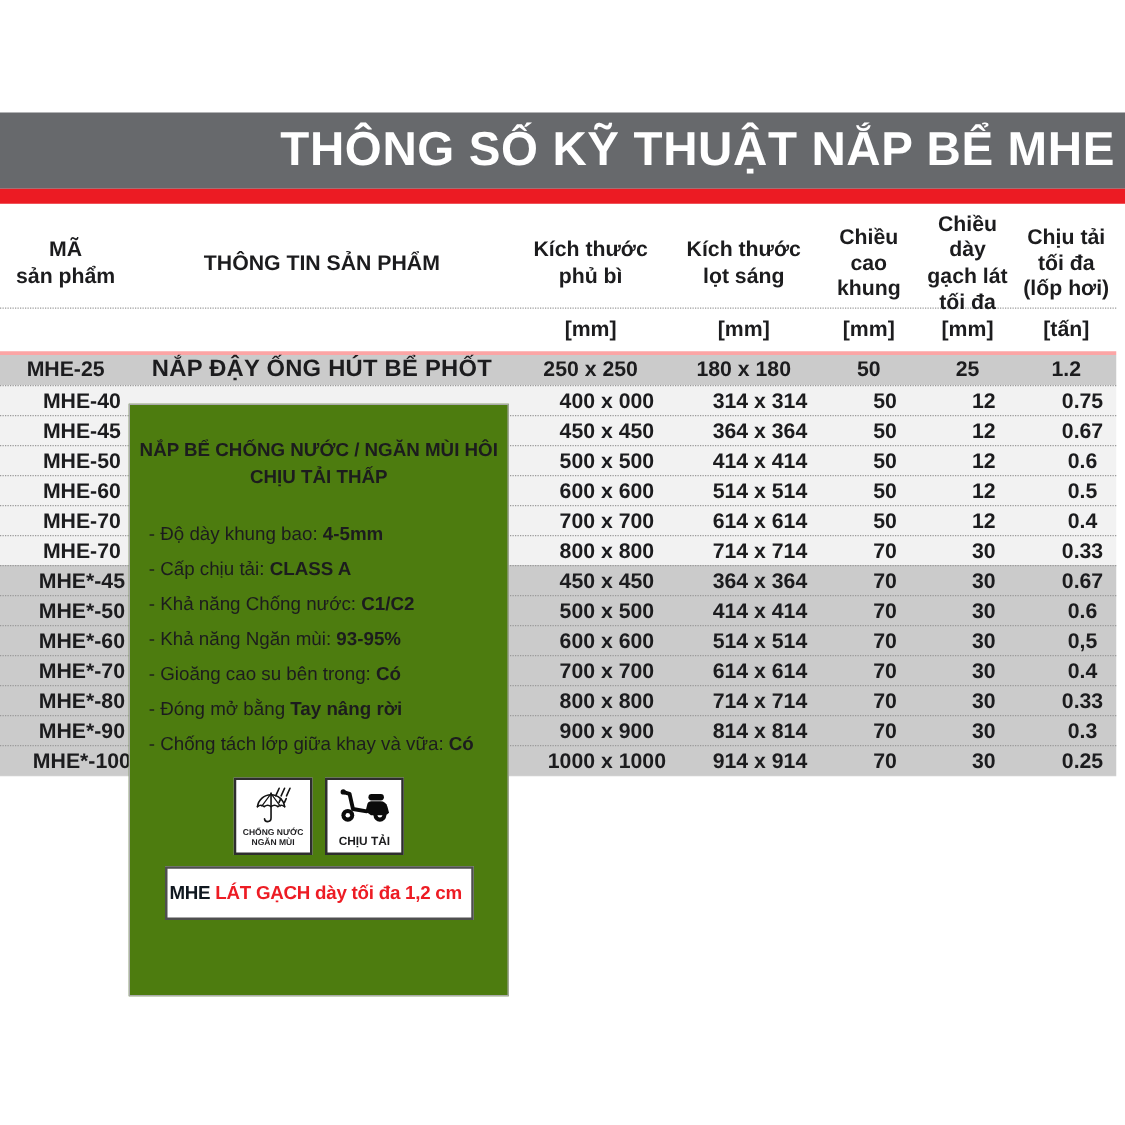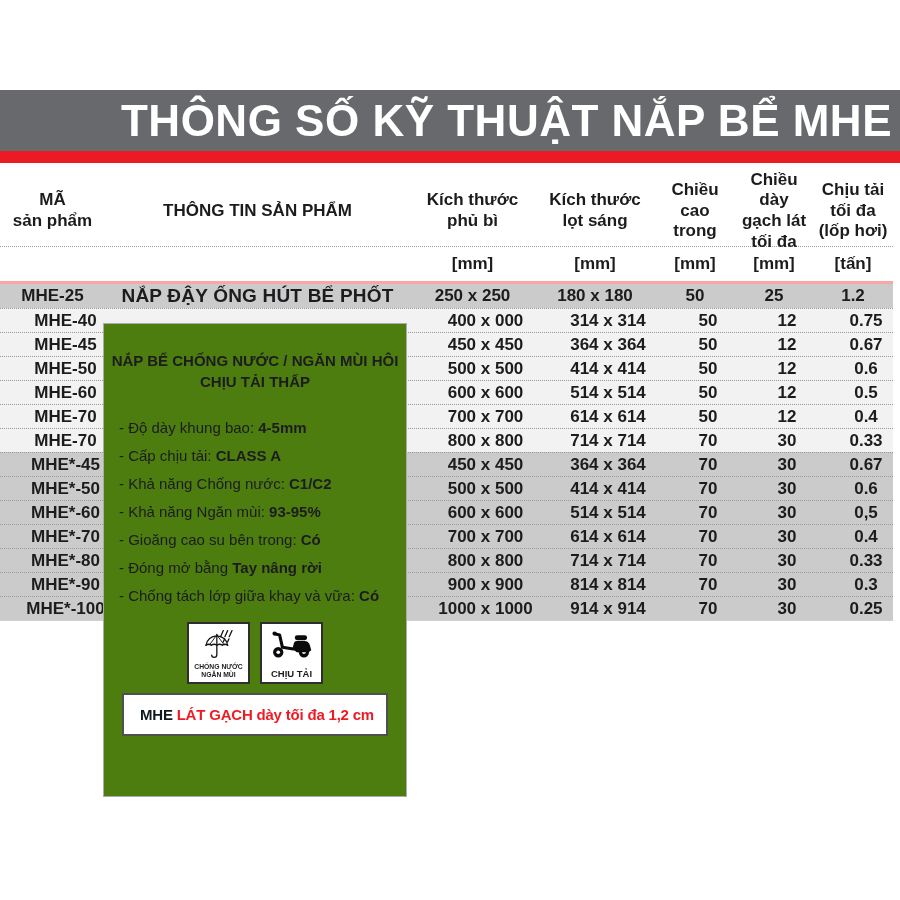--- a/index.html
+++ b/index.html
@@ -2,21 +2,21 @@
 <html><head>
 <meta charset="utf-8">
 <style>
   html,body{margin:0;padding:0;background:#fff;}
   .page{position:relative;width:900px;height:900px;background:#fff;overflow:hidden;
         font-family:"Liberation Sans",sans-serif;color:#1c1c1e;}
 
   
   .banner{position:absolute;top:90px;left:0;width:900px;height:61px;background:#67696c;
           display:flex;align-items:center;justify-content:flex-end;box-sizing:border-box;padding-right:8px;}
-  .banner .title{color:#fff;font-weight:bold;font-size:44px;letter-spacing:.5px;white-space:nowrap;}
+  .banner .title{color:#fff;font-weight:bold;font-size:38px;letter-spacing:.5px;white-space:nowrap;}
   .stripe{position:absolute;top:151px;left:0;width:900px;height:12px;background:#ec1b23;}
 
   
   .spec-table{position:absolute;top:176px;left:0;width:893px;}
   .grid7{display:grid;grid-template-columns:105px 305px 125px 120px 80px 78px 80px;}
   .thead .cell{height:70px;display:flex;align-items:center;justify-content:center;text-align:center;
                font-weight:bold;font-size:17px;line-height:1.22;white-space:pre-line;}
   .units{border-top:1px dotted #9a9a9a;border-bottom:3px solid #fca5a5;}
   .units .cell{height:34px;display:flex;align-items:center;justify-content:center;
                font-weight:bold;font-size:17px;}
@@ -35,22 +35,22 @@
   .ov-title{margin-top:26px;text-align:center;font-weight:bold;font-size:15px;line-height:1.4;}
   .ov-specs{margin:22px 8px 0 15px;font-size:15px;}
   .ov-specs .spec{line-height:28px;white-space:nowrap;}
   .ov-specs .spec b{font-weight:bold;}
   .ov-icons{margin-top:12px;display:flex;justify-content:center;gap:10px;}
   .icon-box{width:63px;height:62px;border:2px solid #2e2e2e;background:#fff;box-sizing:border-box;
             display:flex;flex-direction:column;align-items:center;justify-content:space-between;padding:4px 2px 3px;}
   .icon-box .lbl{font-weight:bold;text-align:center;line-height:1.2;}
   .icon-box.water .lbl{font-size:6.8px;white-space:pre-line;}
   .icon-box.load .lbl{font-size:9.5px;}
-  .ov-note{margin:9px auto 0;width:266px;border:2px solid #4f4f4f;box-sizing:border-box;background:#fff;
-           text-align:right;font-weight:bold;font-size:15px;letter-spacing:-.2px;line-height:1.55;padding:8px 12px;white-space:nowrap;}
+  .ov-note{margin:9px auto 0;width:247px;border:2px solid #4f4f4f;box-sizing:border-box;background:#fff;
+           text-align:left;font-weight:bold;font-size:15px;letter-spacing:-.2px;line-height:1.55;padding:8px 2px;white-space:nowrap;}
   .ov-note .dark{color:#101820;}
   .ov-note .red{color:#ed1c24;}
 </style>
 </head>
 <body>
 
 <div class="page">
 
   <div class="banner">
     <span class="title">THÔNG SỐ KỸ THUẬT NẮP BỂ MHE</span>
@@ -60,21 +60,21 @@
   <div class="spec-table">
     <div class="grid7 thead">
       <div class="cell">MÃ
 sản phẩm</div>
       <div class="cell">THÔNG TIN SẢN PHẨM</div>
       <div class="cell">Kích thước
 phủ bì</div>
       <div class="cell">Kích thước
 lọt sáng</div>
       <div class="cell">Chiều cao
-trong</div>
+khung</div>
       <div class="cell">Chiều dày
 gạch lát
 tối đa</div>
       <div class="cell">Chịu tải
 tối đa
 (lốp hơi)</div>
     </div>
     <div class="grid7 units">
       <div class="cell"></div>
       <div class="cell"></div>

